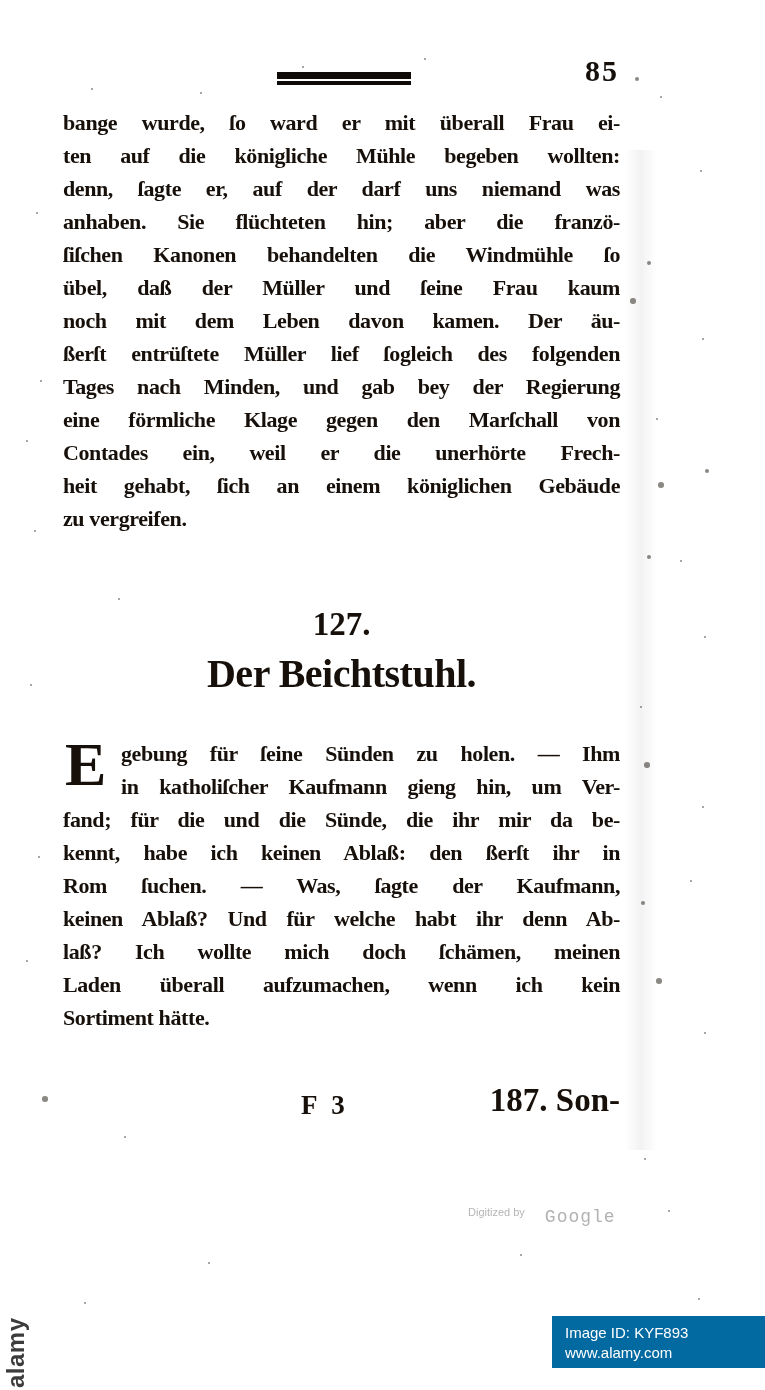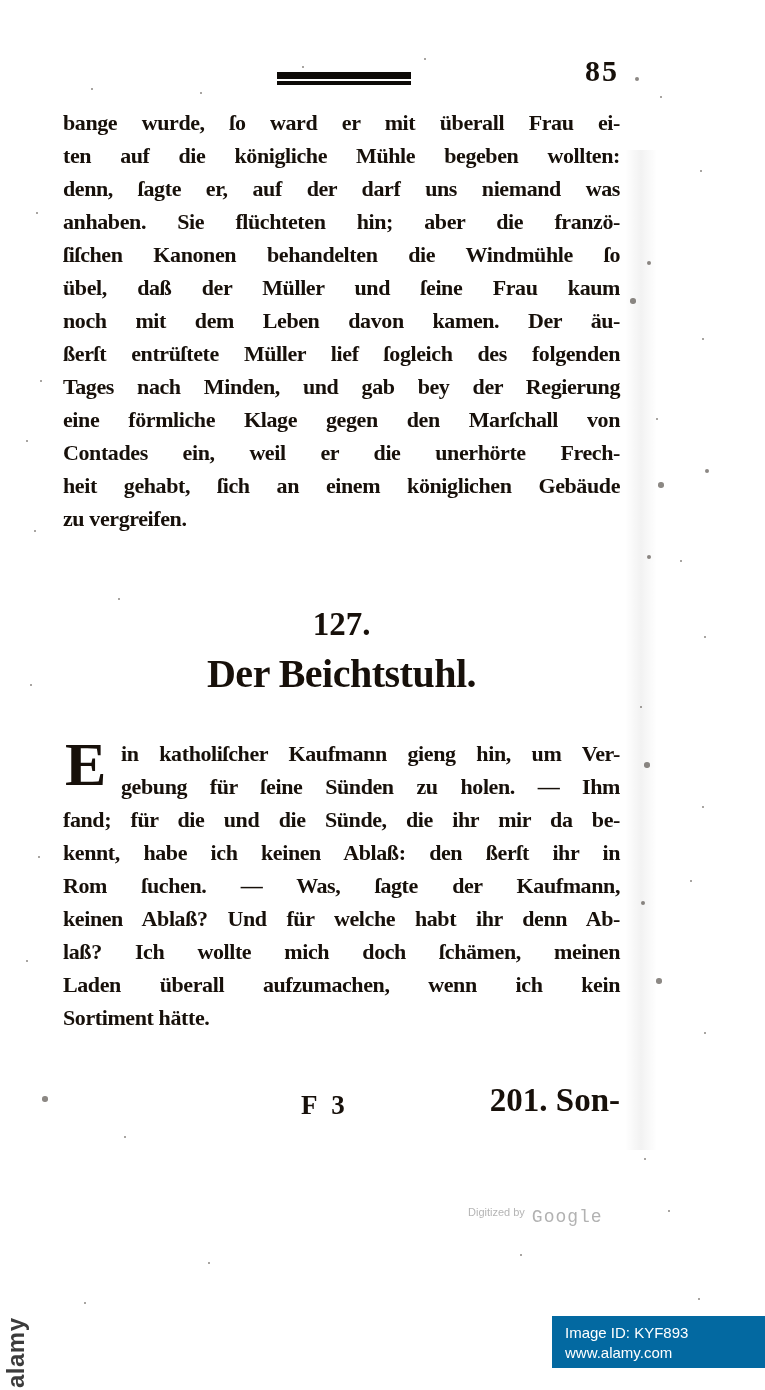--- a/index.html
+++ b/index.html
@@ -34,21 +34,21 @@
   }
   .section-title{
     position:absolute;left:63px;top:650px;width:557px;text-align:center;
     font-size:40px;font-weight:700;letter-spacing:-0.5px;
   }
   .footer-row{position:absolute;left:63px;top:1082px;width:557px;height:46px;}
   .sig{position:absolute;left:238px;top:8px;font-size:27px;font-weight:700;letter-spacing:4px;}
   .catchword{position:absolute;right:0;top:0;font-size:33px;font-weight:700;}
   
   .google-mark{position:absolute;left:468px;top:1206px;white-space:nowrap;}
-  .digitized{font-family:"Liberation Sans",sans-serif;font-size:11px;color:#b5b5b5;margin-right:7px;vertical-align:6px;}
+  .digitized{font-family:"Liberation Sans",sans-serif;font-size:11px;color:#b5b5b5;margin-right:20px;vertical-align:6px;}
   .google{font-family:Liberation Mono, monospace;font-size:18px;color:#b2b2b2;letter-spacing:1px;margin-top:40px;}
   
   .alamy-side{
     position:absolute;left:2px;top:1388px;transform:rotate(-90deg);
     transform-origin:top left;font-family:"Liberation Sans",sans-serif;
     font-weight:700;font-size:24px;color:#3c3c3c;letter-spacing:0.5px;
   }
   .alamy-box{
     position:absolute;right:0;top:1316px;width:213px;height:52px;
     background:#0369a1;color:#ffffff;font-family:"Liberation Sans",sans-serif;
@@ -99,34 +99,34 @@
     <div class="line">Contades ein, weil er die unerhörte Frech-</div>
     <div class="line">heit gehabt, ſich an einem königlichen Gebäude</div>
     <div class="line last">zu vergreifen.</div>
   </div>
 
   <div class="section-number">127.</div>
   <div class="section-title">Der Beichtstuhl.</div>
 
   <div class="para p2">
     <div class="dropcap">E</div>
+    <div class="line indent">gebung für ſeine Sünden zu holen. — Ihm</div>
     <div class="line indent">in katholiſcher Kaufmann gieng hin, um Ver-</div>
-    <div class="line indent">gebung für ſeine Sünden zu holen. — Ihm</div>
     <div class="line">fand; für die und die Sünde, die ihr mir da be-</div>
     <div class="line">kennt, habe ich keinen Ablaß: den ßerſt ihr in</div>
     <div class="line">Rom ſuchen. — Was, ſagte der Kaufmann,</div>
     <div class="line">keinen Ablaß? Und für welche habt ihr denn Ab-</div>
     <div class="line">laß? Ich wollte mich doch ſchämen, meinen</div>
     <div class="line">Laden überall aufzumachen, wenn ich kein</div>
     <div class="line last">Sortiment hätte.</div>
   </div>
 
   <div class="footer-row">
     <span class="sig">F 3</span>
-    <span class="catchword">201. Son-</span>
+    <span class="catchword">187. Son-</span>
   </div>
 
   <div class="google-mark">
     <span class="digitized">Digitized by</span><span class="google">Google</span>
   </div>
 
   <div class="alamy-side">alamy</div>
 
   <div class="alamy-box">
     <div>Image ID: KYF893</div>

